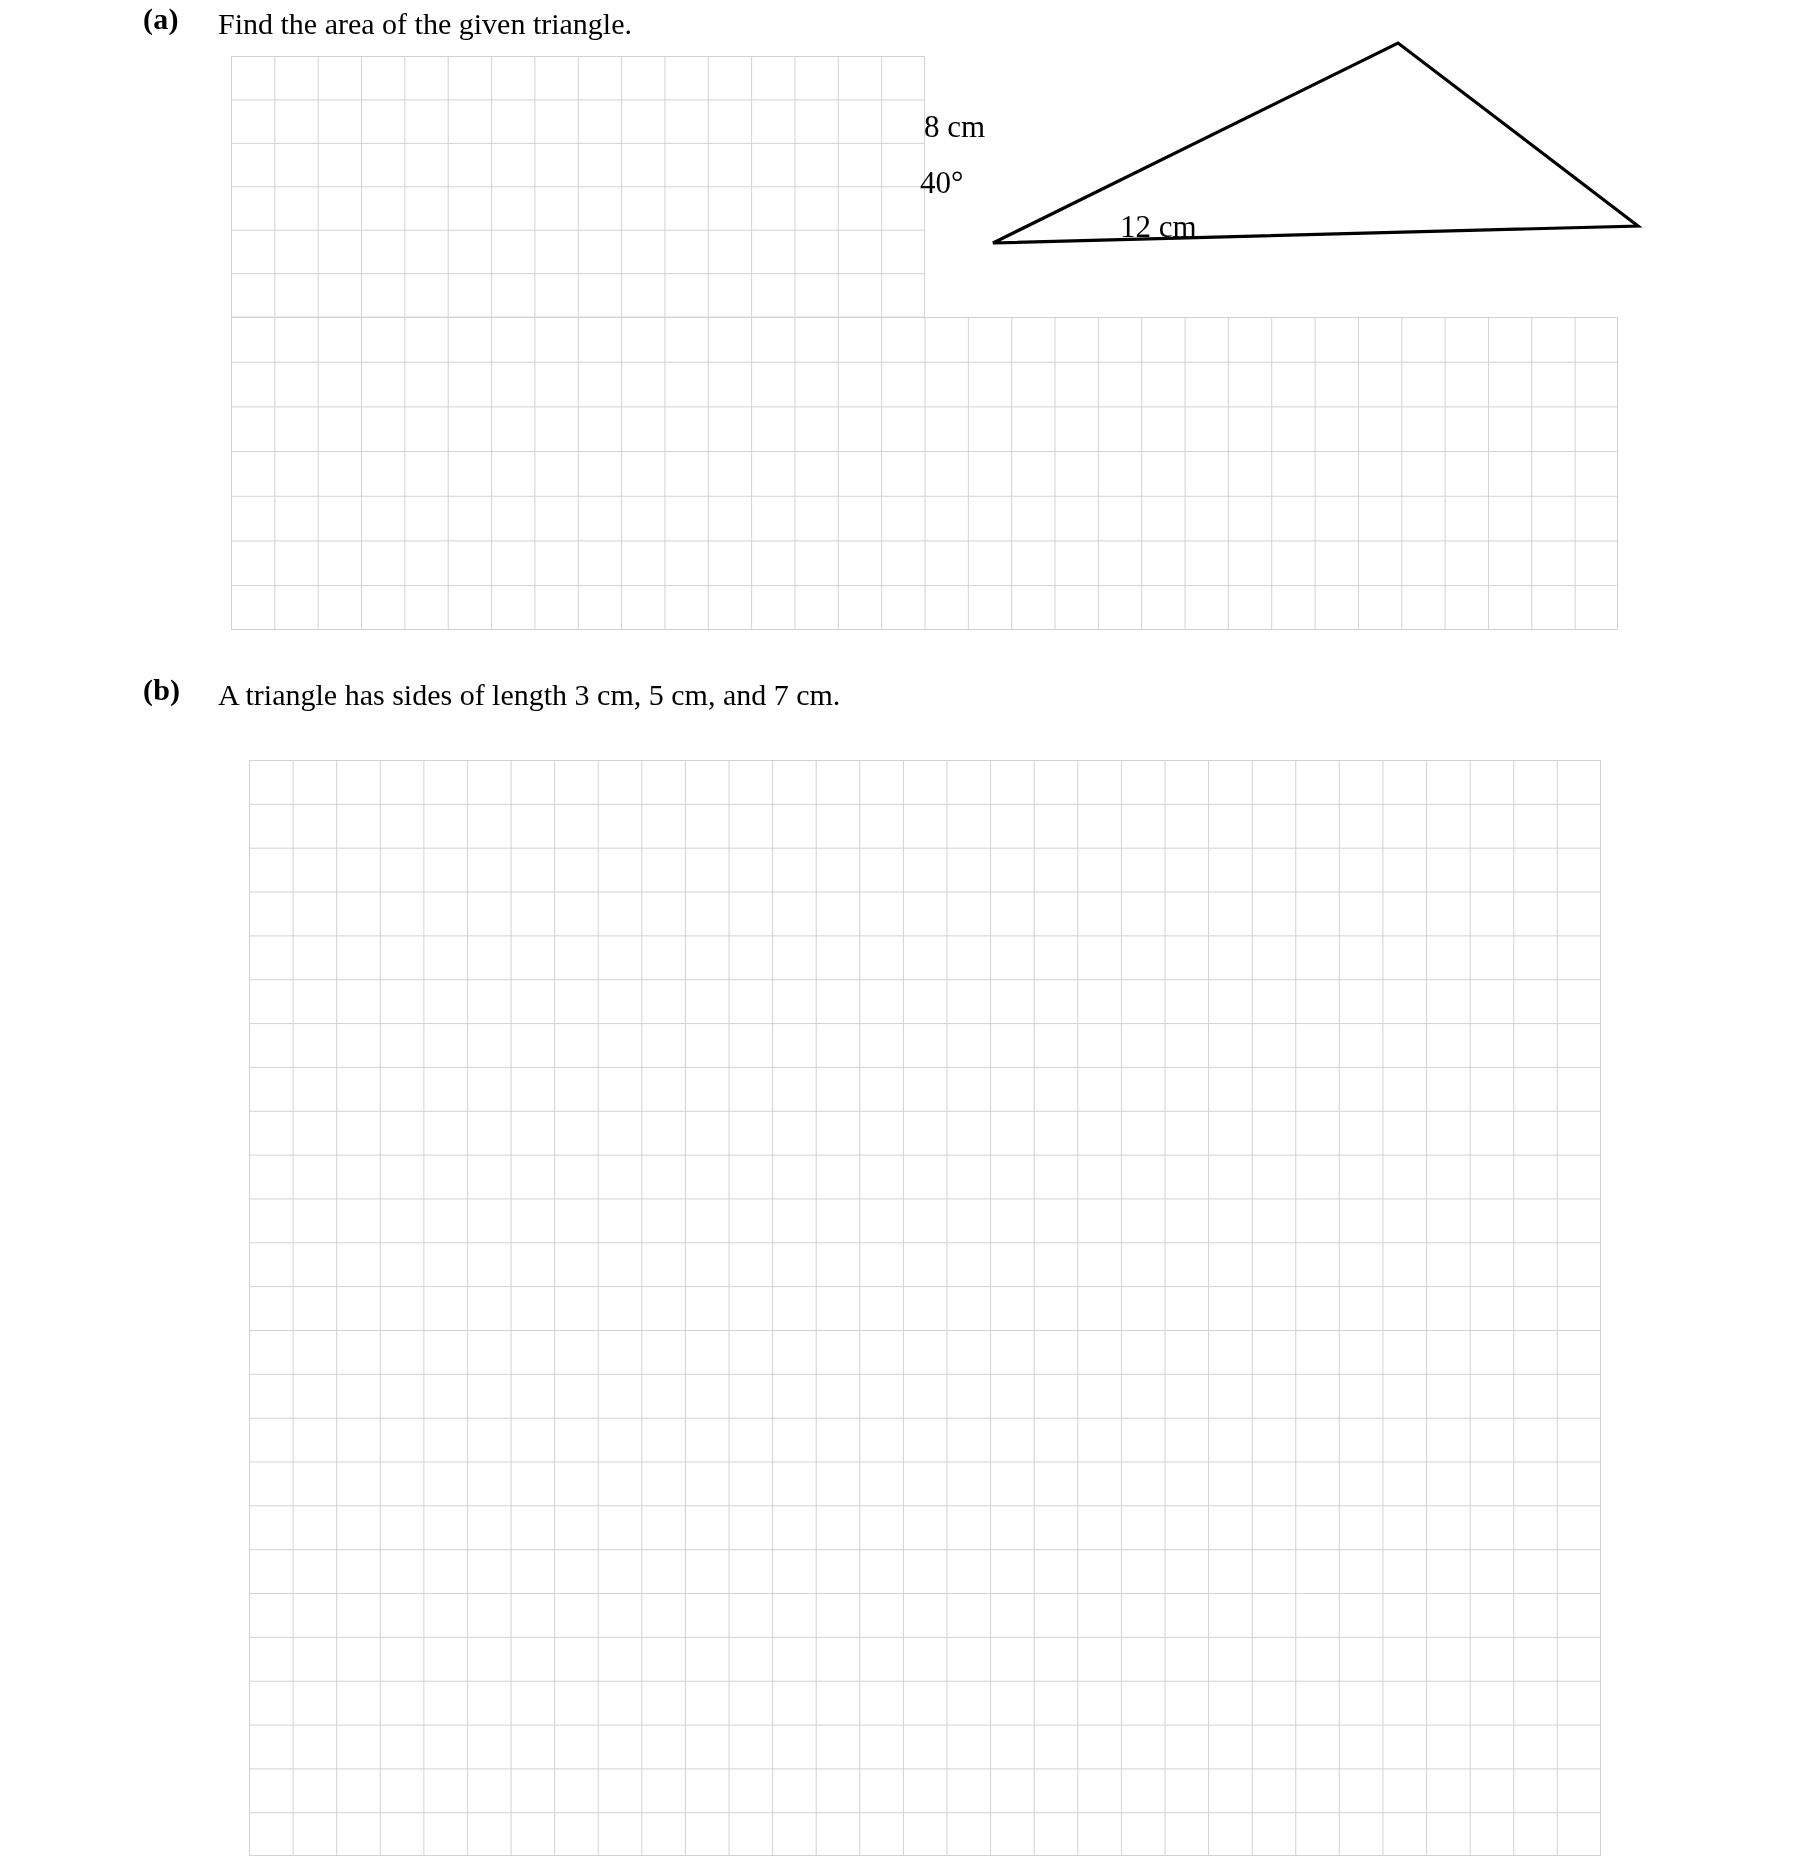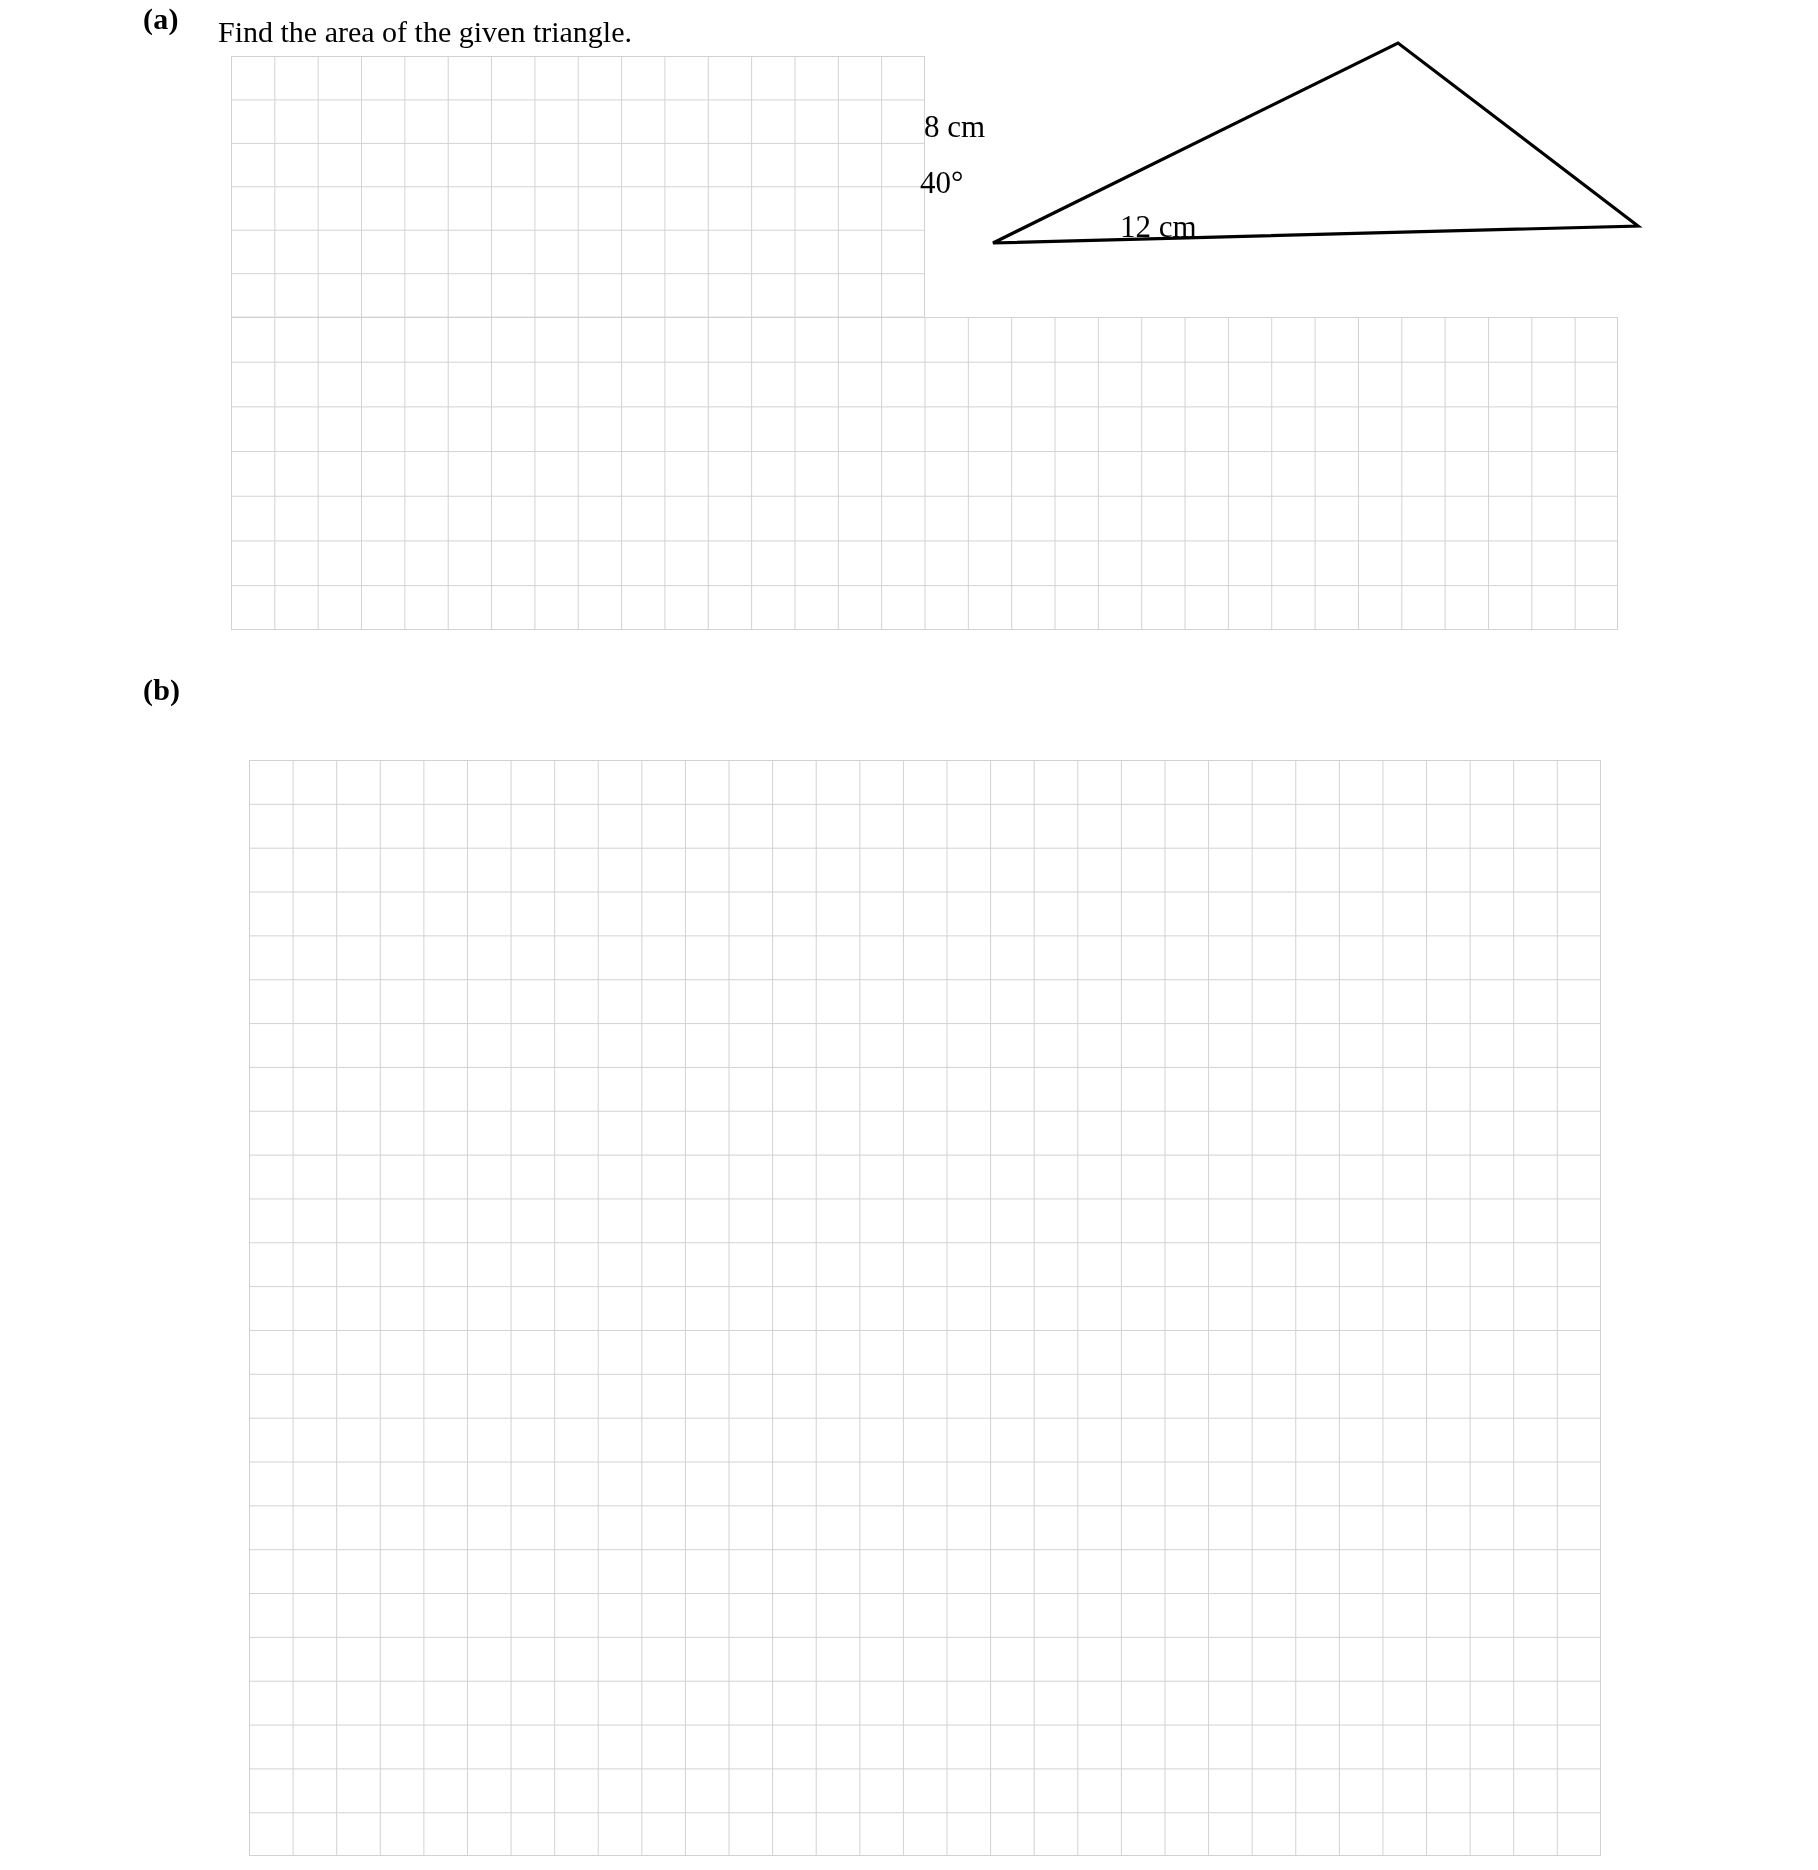--- a/index.html
+++ b/index.html
@@ -35,21 +35,21 @@
   .part-text {
     position: absolute;
     font-weight: normal;
     font-size: 30px;
     line-height: 39px;
     white-space: nowrap;
   }
 
   
   #label-a { left: 143px; top: 4px; }
-  #text-a  { left: 218px; top: 4px; margin-top: 8px; }
+  #text-a  { left: 218px; top: 4px; }
 
   
   #label-b { left: 143px; top: 675px; }
   #text-b-1 { left: 218px; top: 675px; }
   #text-b-2 { left: 218px; top: 714px; }
 
   
   .grid {
     position: absolute;
     background-color: transparent;
@@ -140,17 +140,18 @@
   </div>
 
   <div class="fig-label" id="label-side-a">8 cm</div>
 
   <div class="fig-label" id="label-angle">40°</div>
 
   <div class="fig-label" id="label-side-b">12 cm</div>
 
   <div class="part-label" id="label-b">(b)</div>
 
+  <div class="part-text" id="text-b-1">A triangle has sides of length 3 cm, 5 cm, and 7 cm.</div>
 
 
   <div class="grid" id="grid-b" style="background-image: linear-gradient(to right, rgb(210, 210, 210) 1px, transparent 1px), linear-gradient(rgb(210, 210, 210) 1px, transparent 1px); border-color: rgb(210, 210, 210);"></div>
 
 </div>
 
 </body></html>

